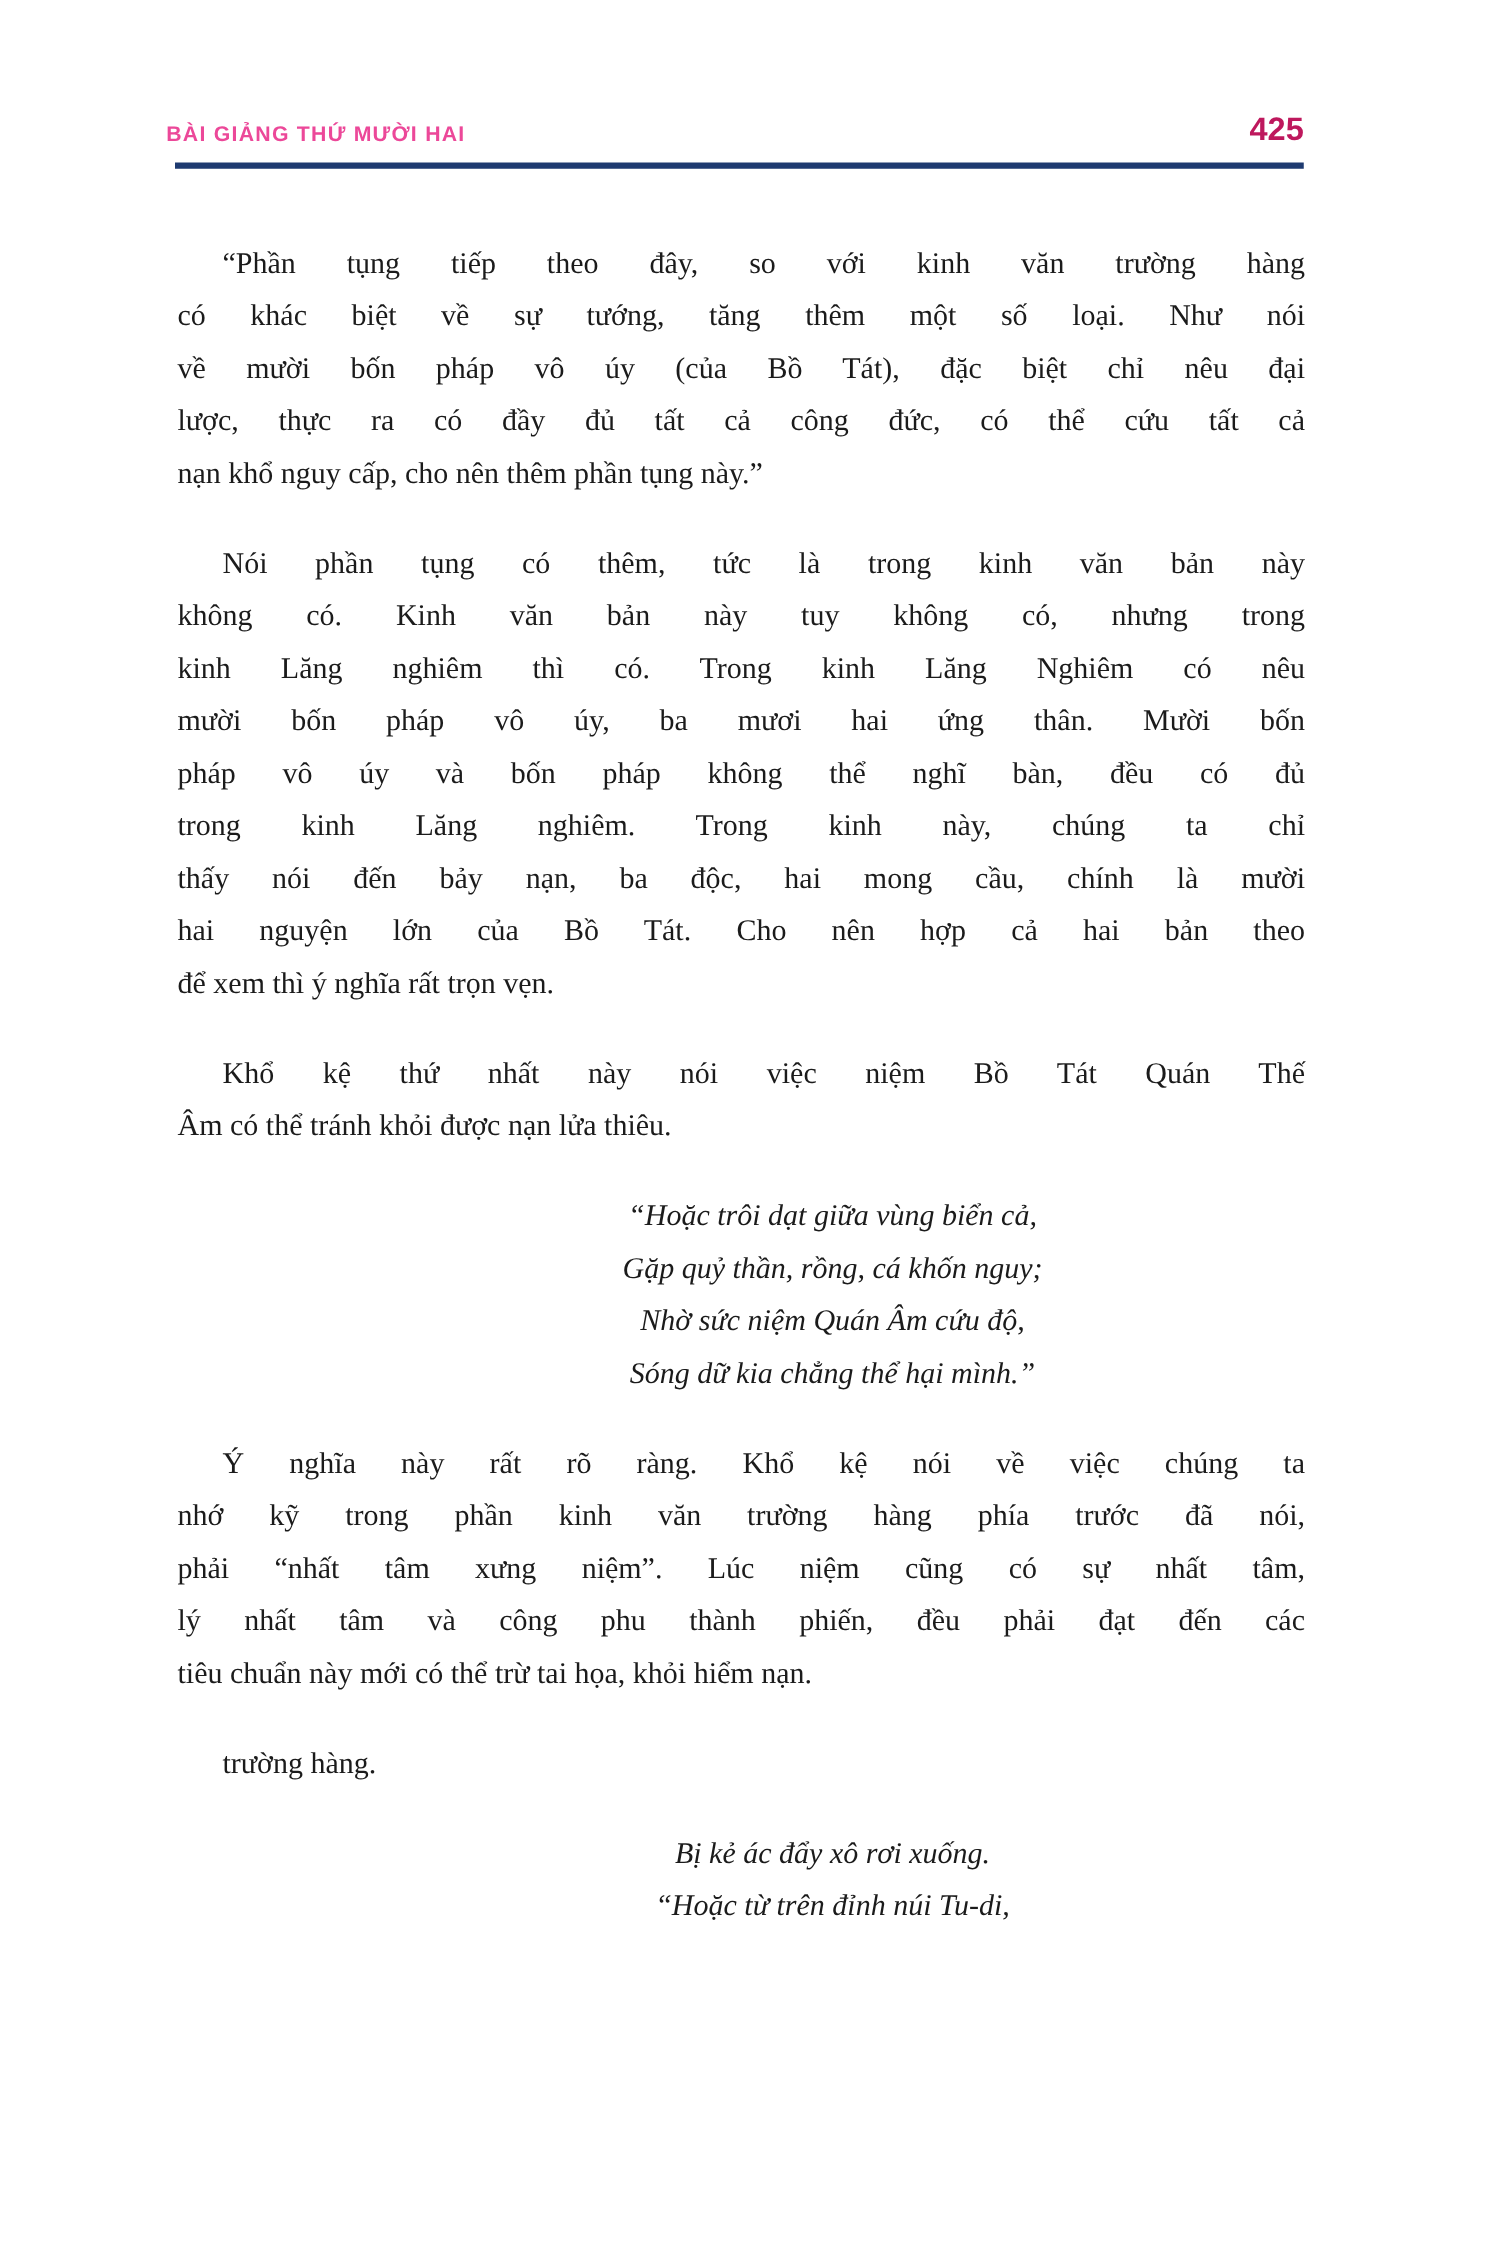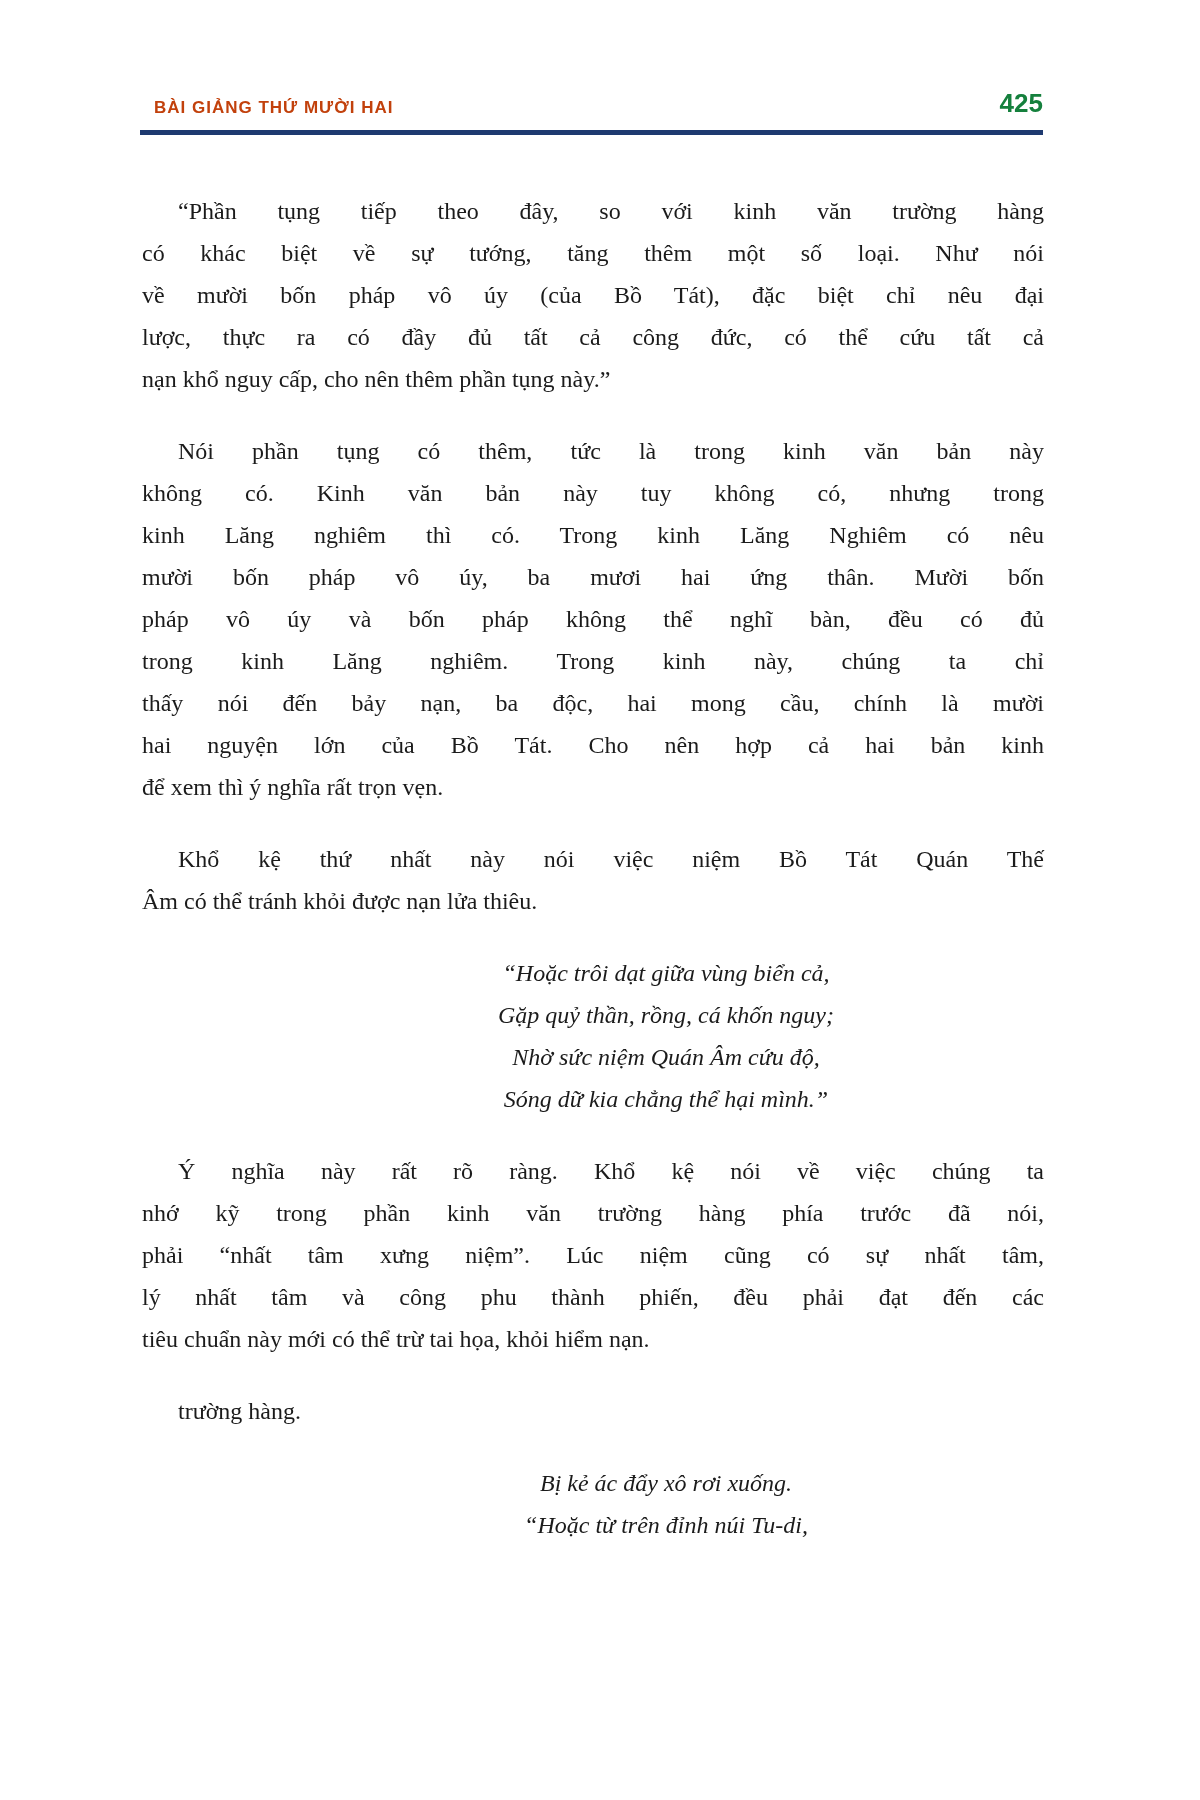--- a/index.html
+++ b/index.html
@@ -11,37 +11,37 @@
     position: relative;
     width: 1200px;
     height: 1800px;
     background: #ffffff;
     overflow: hidden;
     font-family: "Liberation Serif", serif;
     color: #1b1b1b;
   }
   .running-title {
     position: absolute;
-    left: 154px;
+    left: 133px;
     top: 98px;
     font-family: "Liberation Sans", sans-serif;
     font-weight: bold;
     font-size: 17px;
     letter-spacing: 1px;
-    color: #c2410c;
+    color: #ec4899;
     white-space: nowrap;
   }
   .page-number {
     position: absolute;
     right: 157px;
     top: 88px;
     font-family: "Liberation Sans", sans-serif;
     font-weight: bold;
     font-size: 26px;
-    color: #15803d;
+    color: #be185d;
     text-align: center;
   }
   .header-rule {
     position: absolute;
     left: 140px;
     top: 130px;
     width: 903px;
     height: 5px;
     background: #1e3a70;
   }
@@ -101,21 +101,21 @@
       </div>
 
     <div class="para">
         <div class="tline">Nói phần tụng có thêm, tức là trong kinh văn bản này</div>
         <div class="tline">không có. Kinh văn bản này tuy không có, nhưng trong</div>
         <div class="tline">kinh Lăng nghiêm thì có. Trong kinh Lăng Nghiêm có nêu</div>
         <div class="tline">mười bốn pháp vô úy, ba mươi hai ứng thân. Mười bốn</div>
         <div class="tline">pháp vô úy và bốn pháp không thể nghĩ bàn, đều có đủ</div>
         <div class="tline">trong kinh Lăng nghiêm. Trong kinh này, chúng ta chỉ</div>
         <div class="tline">thấy nói đến bảy nạn, ba độc, hai mong cầu, chính là mười</div>
-        <div class="tline">hai nguyện lớn của Bồ Tát. Cho nên hợp cả hai bản kinh</div>
+        <div class="tline">hai nguyện lớn của Bồ Tát. Cho nên hợp cả hai bản theo</div>
         <div class="tline">để xem thì ý nghĩa rất trọn vẹn.</div>
       </div>
 
     <div class="para">
         <div class="tline">Khổ kệ thứ nhất này nói việc niệm Bồ Tát Quán Thế</div>
         <div class="tline">Âm có thể tránh khỏi được nạn lửa thiêu.</div>
       </div>
 
     <div class="verse">
         <div class="tline">“Hoặc trôi dạt giữa vùng biển cả,</div>

